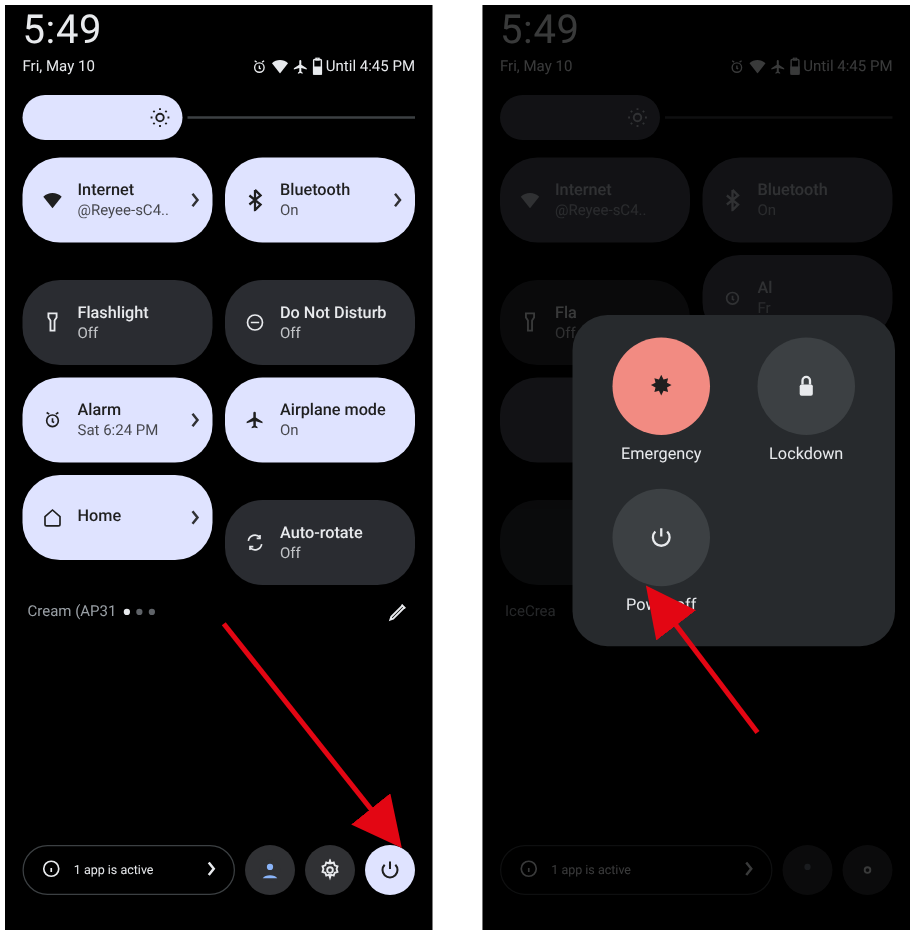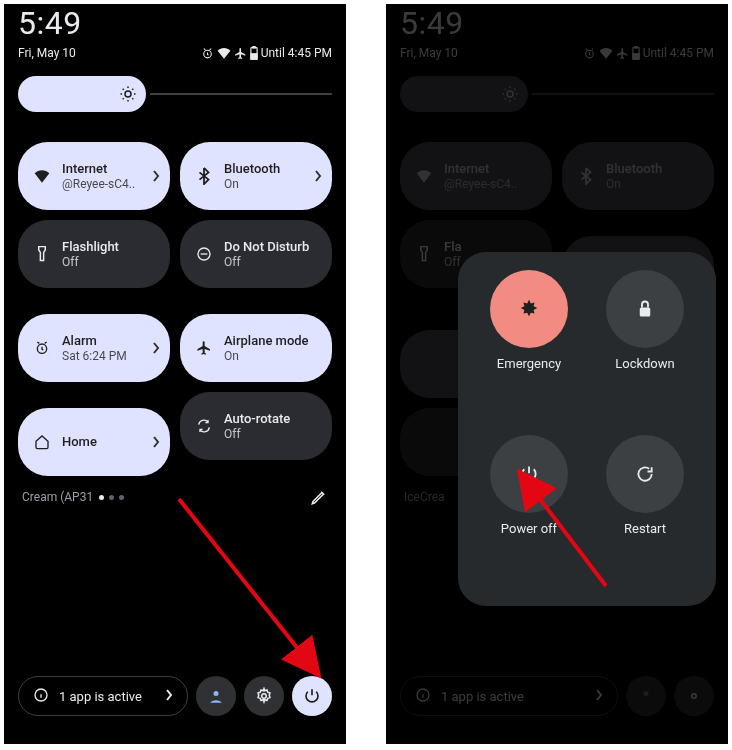--- a/index.html
+++ b/index.html
@@ -57,22 +57,22 @@
     gap: 10px;
   }
   .tile {
     height: 68px;
     border-radius: 30px;
     display: flex;
     align-items: center;
     padding: 0 10px 0 14px;
     gap: 10px;
   }
-  .tile.on { background: #dfe3ff; color: #1f1f1f; margin-top: 16px; }
-  .tile.off { background: #2a2c31; color: #e8eaed; }
+  .tile.on { background: #dfe3ff; color: #1f1f1f; }
+  .tile.off { background: #2a2c31; color: #e8eaed; margin-top: 20px; }
   .tile .ticon { width: 20px; display:flex; align-items:center; justify-content:center;}
   .tile .tbody { flex: 1; line-height: 1.2; min-width:0; }
   .tile .tlabel { font-size: 13px; font-weight: 500; white-space: nowrap; overflow:hidden; text-overflow: ellipsis;}
   .tile .tstatus { font-size: 12px; opacity: .8; white-space: nowrap; overflow:hidden; text-overflow: ellipsis;}
   .tile .chev { font-size: 14px; opacity: .9; }
 
   .builddots {
     margin-top: 12px; display:flex; justify-content:space-between; align-items:center;
     font-size: 12px; color:#9aa0a6;
     padding: 0 4px;
@@ -82,21 +82,21 @@
   .dot { width:5px;height:5px;border-radius:50%;background:#5f6368;}
   .dot.active{background:#e8eaed;}
 
   .bottomBar {
     position:absolute; left:14px; right:14px; bottom:28px;
     display:flex; align-items:center; gap:8px;
   }
   .apps-pill {
     flex:1; height:40px; border:1px solid #3c4043; border-radius:20px;
     display:flex; align-items:center; gap:10px; padding:0 14px;
-    font-size:13px;
+    font-size:10px;
   }
   .circle-btn {
     width:40px;height:40px;border-radius:50%;
     background:#303134; display:flex;align-items:center;justify-content:center;
   }
   .circle-btn.power{ background:#dfe3ff; color:#1f1f1f; }
 
   
   .phone.faded .clock,
   .phone.faded .daterow,
@@ -108,21 +108,21 @@
   .phone.faded .tile.on { background:#4a4d58; color:#c4c7d0;}
   .phone.faded .tile.off { background:#2a2c31;}
 
   .scrim {
     position:absolute; inset:0; background:rgba(0,0,0,0.35);
   }
 
   .power-menu {
     position:absolute;
     left:72px; top:248px;
-    width:258px; height:354px;
+    width:258px; height:265px;
     background:#272a2d;
     border-radius:28px;
     padding:18px 14px 12px 14px;
     display:grid;
     grid-template-columns:1fr 1fr;
     grid-template-rows:1fr 1fr;
     gap:6px 2px;
   }
   .pm-item{
     display:flex;flex-direction:column;align-items:center;justify-content:flex-start;gap:8px;
@@ -518,29 +518,20 @@
       <div class="pm-label">Lockdown</div>
     </div>
     <div class="pm-item">
       <div class="pm-circle">
           <svg width="20" height="20" viewBox="0 0 24 24" fill="none" stroke="#e8eaed" stroke-width="2.2">
             <path d="M12 3v8M6.3 6.3a8 8 0 1 0 11.4 0"></path>
           </svg>
         </div>
       <div class="pm-label">Power off</div>
     </div>
-    <div class="pm-item">
-      <div class="pm-circle">
-          <svg width="20" height="20" viewBox="0 0 24 24" fill="none" stroke="#e8eaed" stroke-width="2.2">
-            <path d="M20 12a8 8 0 1 1-3-6.2"></path>
-            <path d="M20 4v5h-5"></path>
-          </svg>
-        </div>
-      <div class="pm-label">Restart</div>
-    </div>
   </div>
 
   <svg class="arrow" style="left:120px;top:462px" width="120" height="130">
     <defs>
         <marker id="ah2" markerWidth="10" markerHeight="10" refX="7" refY="5" orient="auto">
           <path d="M0 0L10 5L0 10z" fill="#e30613"></path>
         </marker>
       </defs>
     <line x1="100" y1="120" x2="18" y2="12" stroke="#e30613" stroke-width="4" marker-end="url(#ah2)"></line>
   </svg>

